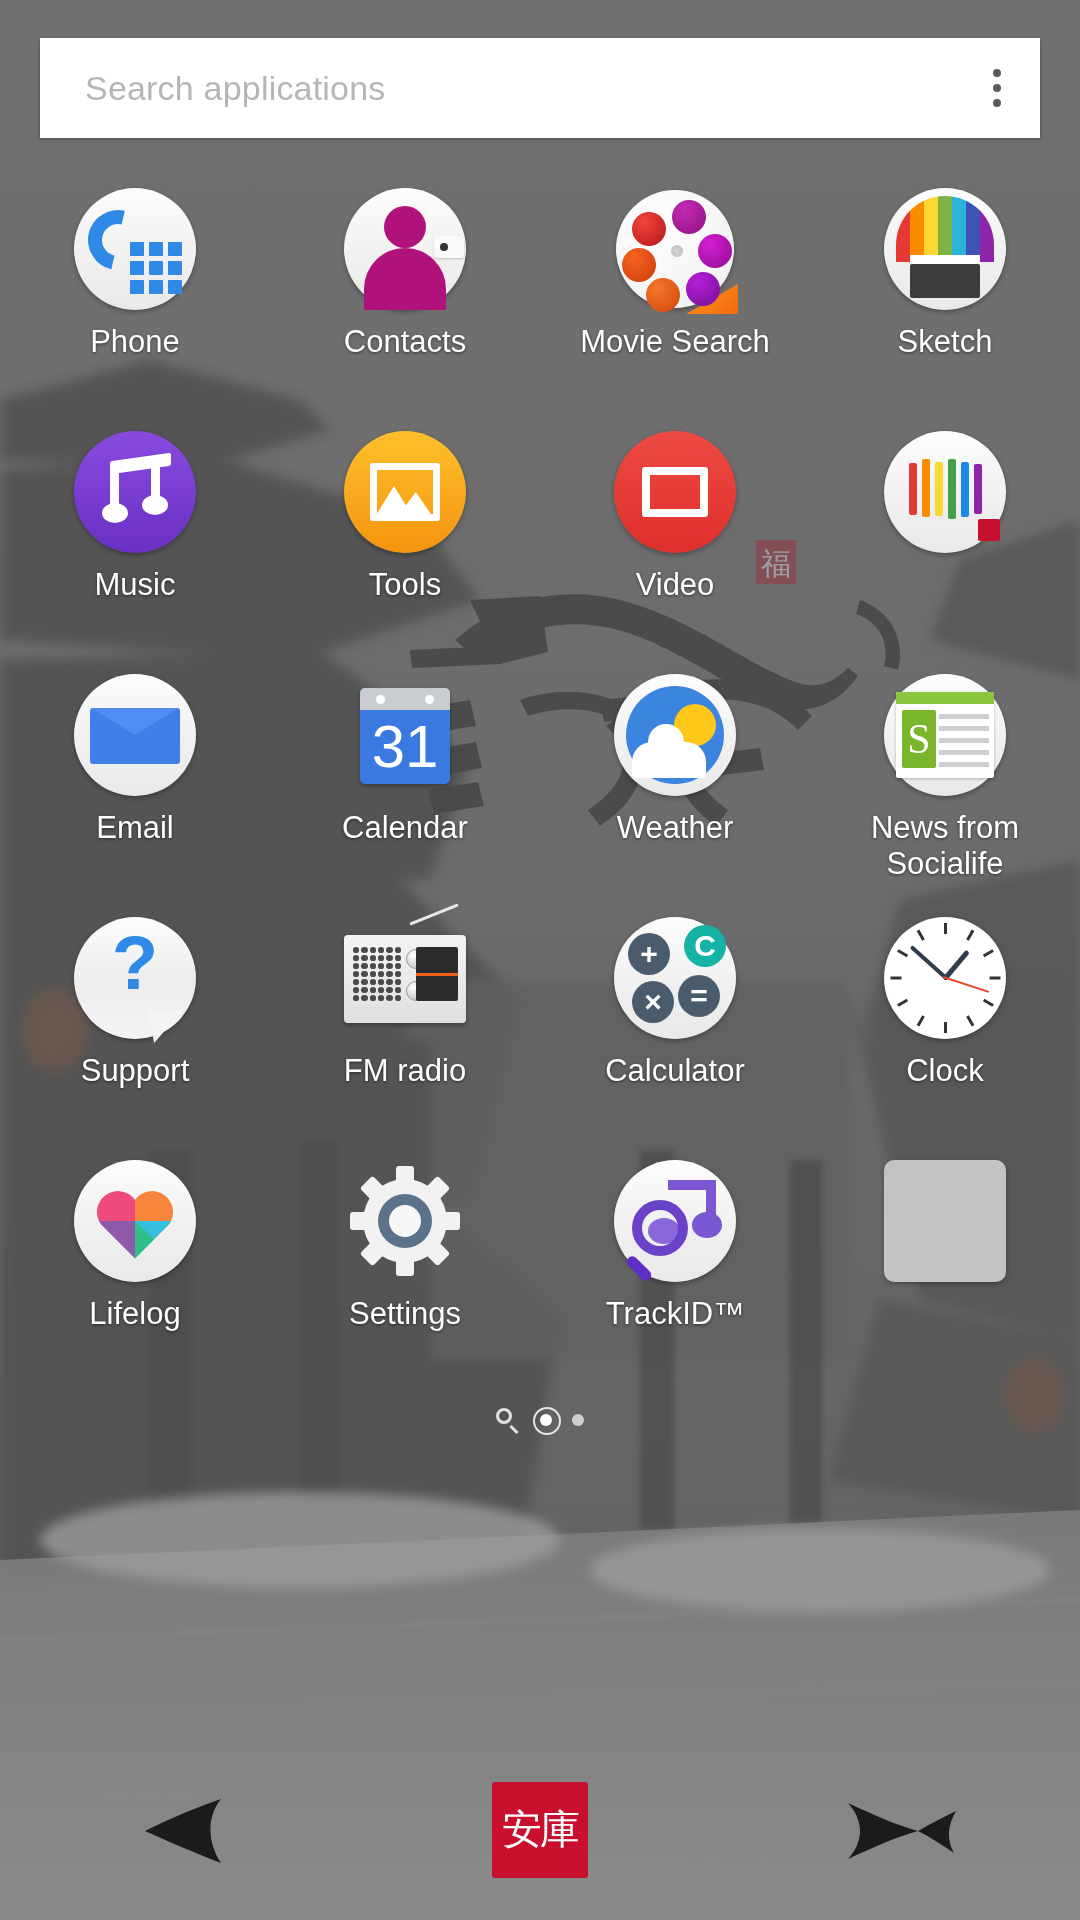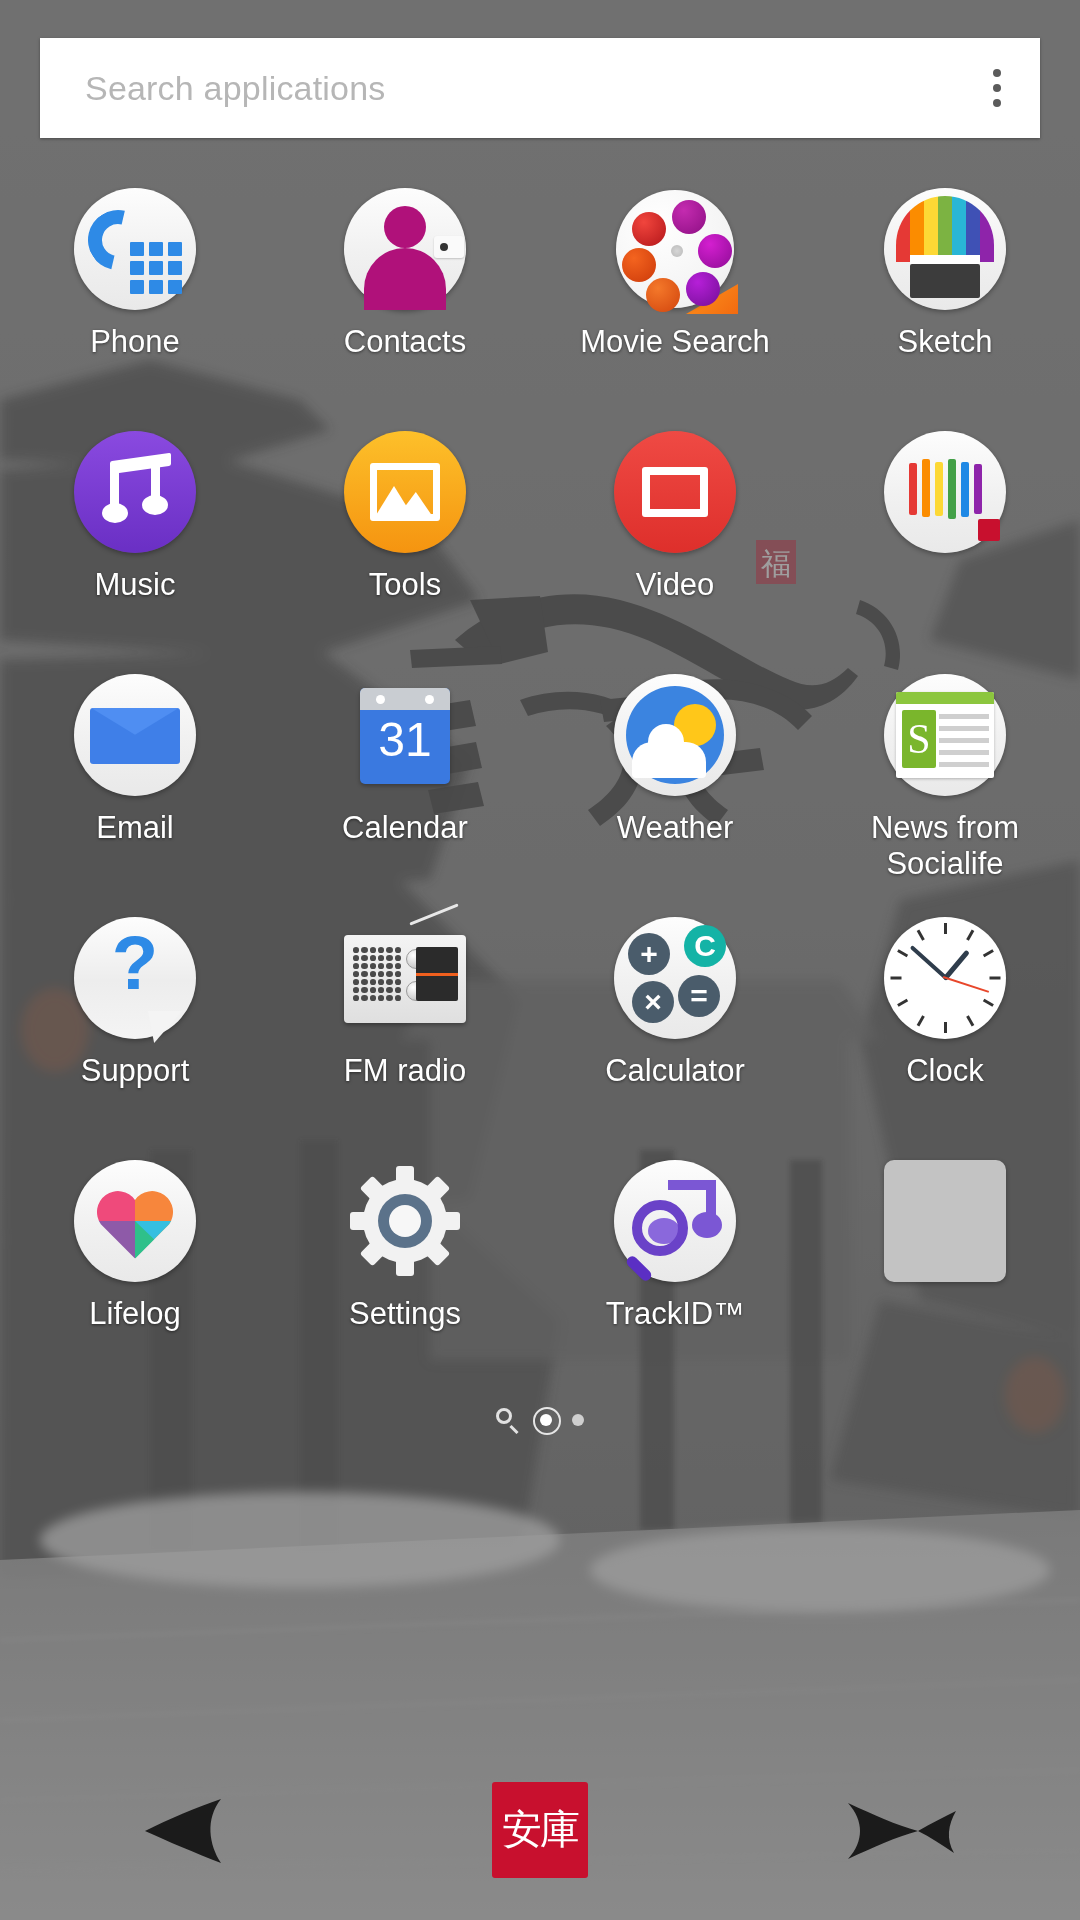--- a/index.html
+++ b/index.html
@@ -123,21 +123,21 @@
     background:#4f8ef2; clip-path:polygon(0 0,50% 72%,100% 0); }
 
   
   .cal { position:absolute; left:16px; top:14px; width:90px; height:96px;
     background:#3a79e0; border-radius:5px; overflow:hidden; box-shadow:0 2px 4px rgba(0,0,0,.3); }
   .cal-top { position:absolute; left:0; top:0; width:90px; height:22px; background:#c9cdd2; }
   .cal-top:before,.cal-top:after { content:''; position:absolute; top:7px; width:9px; height:9px;
     border-radius:50%; background:#fff; }
   .cal-top:before { left:16px; } .cal-top:after { right:16px; }
   .cal-d { position:absolute; left:0; top:24px; width:90px; text-align:center;
-    font-size:48px; color:#fff; font-weight:400; }
+    font-size:60px; color:#fff; font-weight:400; }
 
   
   .wt-disc { position:absolute; left:12px; top:12px; width:98px; height:98px;
     border-radius:50%; background:#3b84e0; }
   .wt-sun { position:absolute; right:20px; top:30px; width:42px; height:42px;
     border-radius:50%; background:#ffc719; }
   .wt-cl { position:absolute; left:18px; bottom:18px; width:74px; height:36px;
     background:#fff; border-radius:20px 20px 4px 4px; }
   .wt-cl:before { content:''; position:absolute; left:16px; top:-18px; width:36px; height:36px;
     border-radius:50%; background:#fff; }

